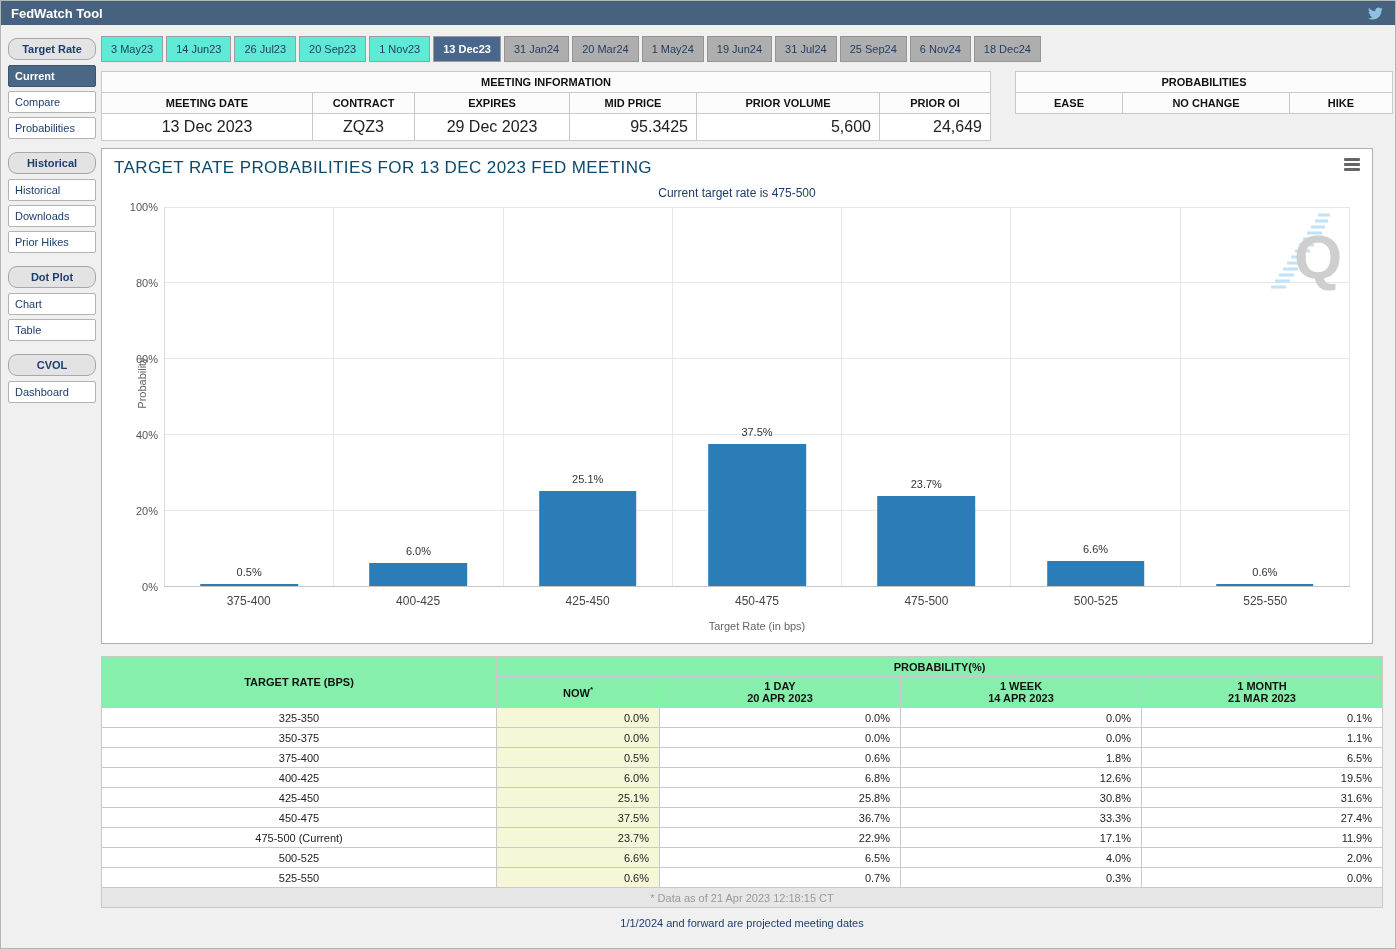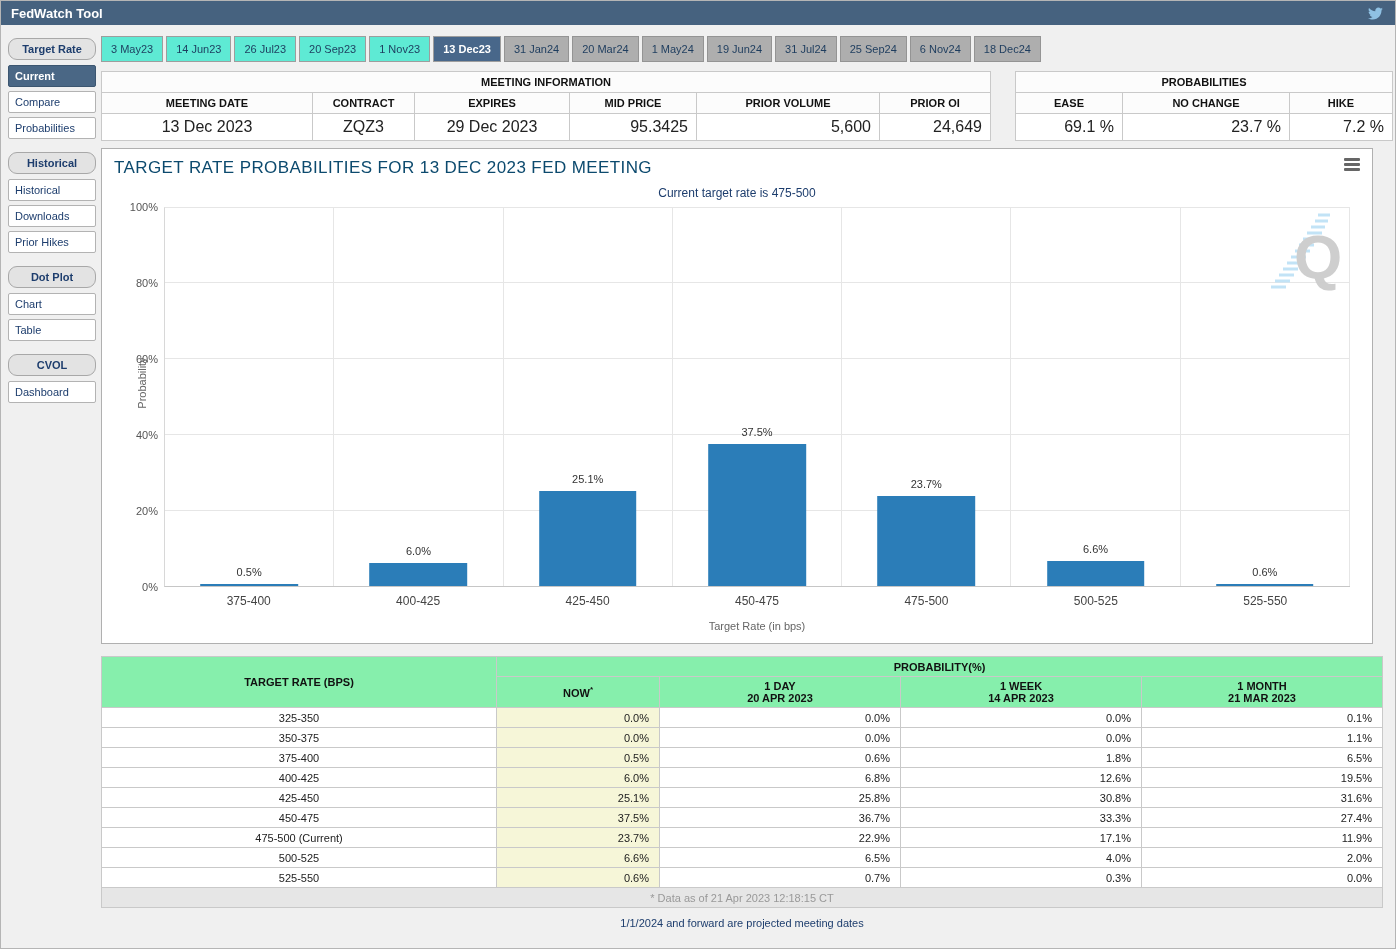--- a/index.html
+++ b/index.html
@@ -185,25 +185,20 @@
         </table>
       <table class="infotbl w-prob">
         <tbody>
             <tr>
               <th colspan="3">PROBABILITIES</th>
             </tr>
         <tr>
           <th style="width:107px">EASE</th>
           <th style="width:167px">NO CHANGE</th>
           <th>HIKE</th>
-        </tr>
-        <tr>
-          <td class="ta-r">69.1 %</td>
-          <td class="ta-r">23.7 %</td>
-          <td class="ta-r">7.2 %</td>
         </tr>
       </tbody>
         </table>
     </div>
 
     <div class="chart-panel">
       <div class="chart-title">TARGET RATE PROBABILITIES FOR 13 DEC 2023 FED MEETING</div>
       <div class="chart-menu">
           <span></span>
           <span></span>

